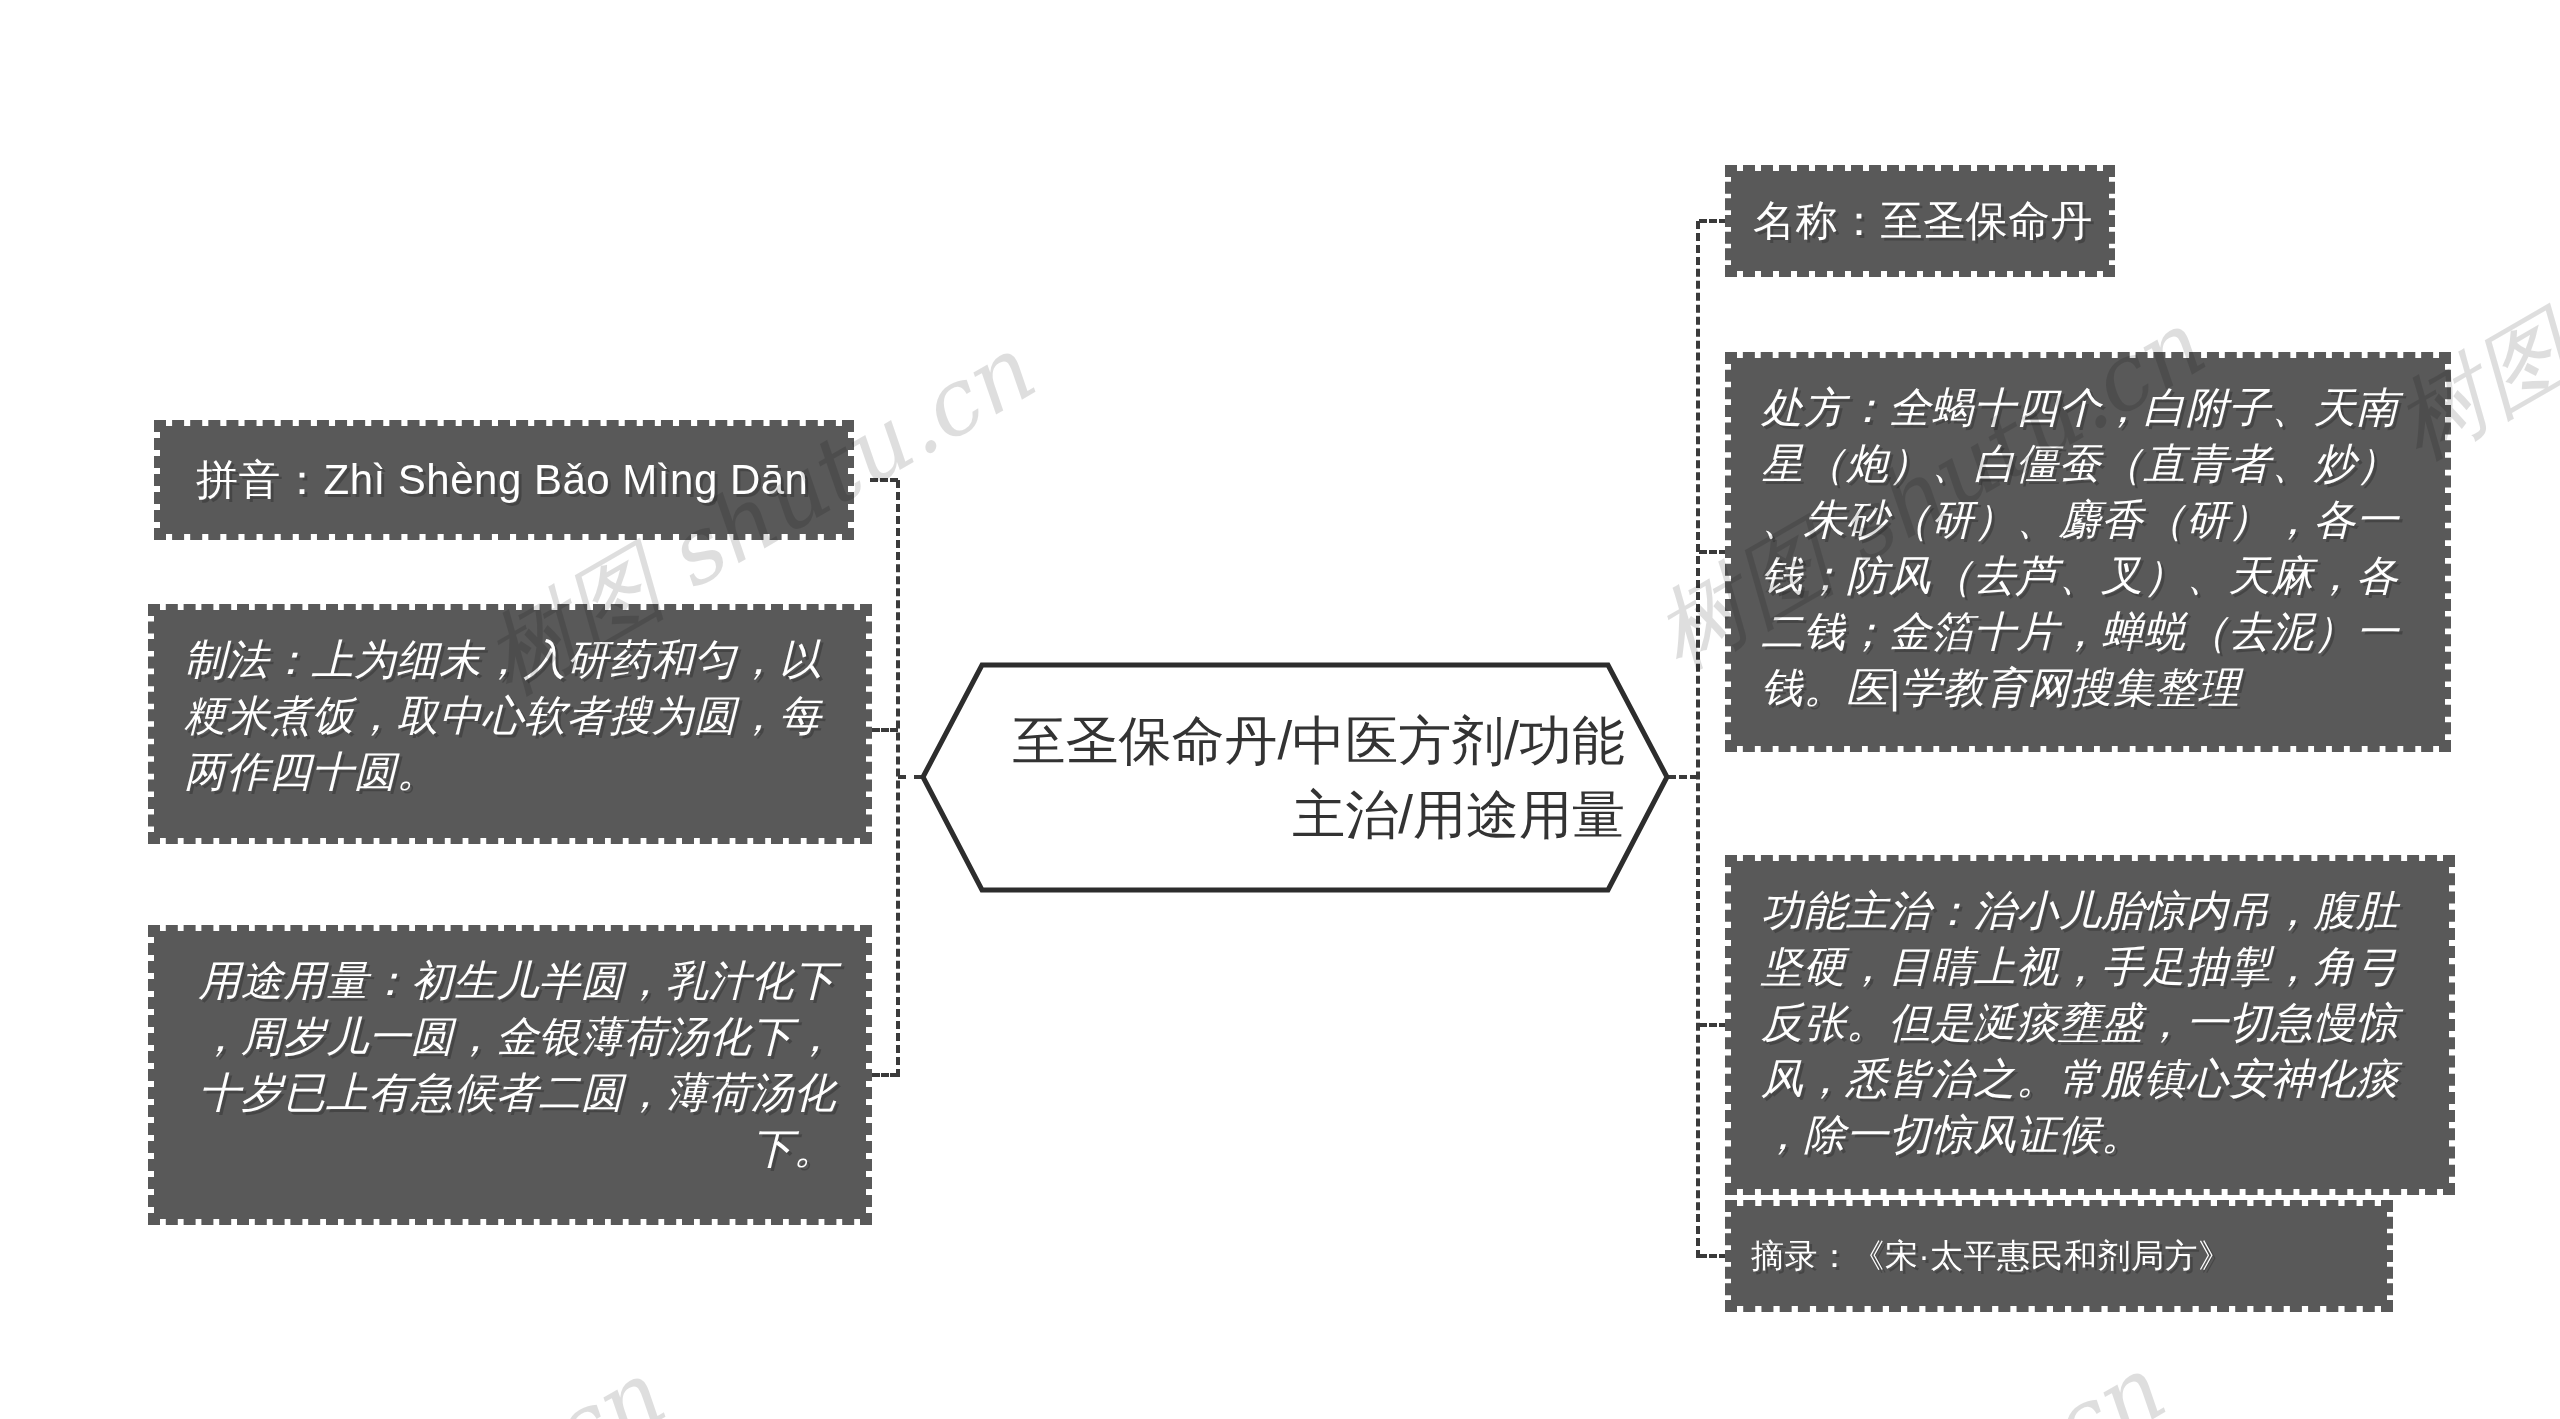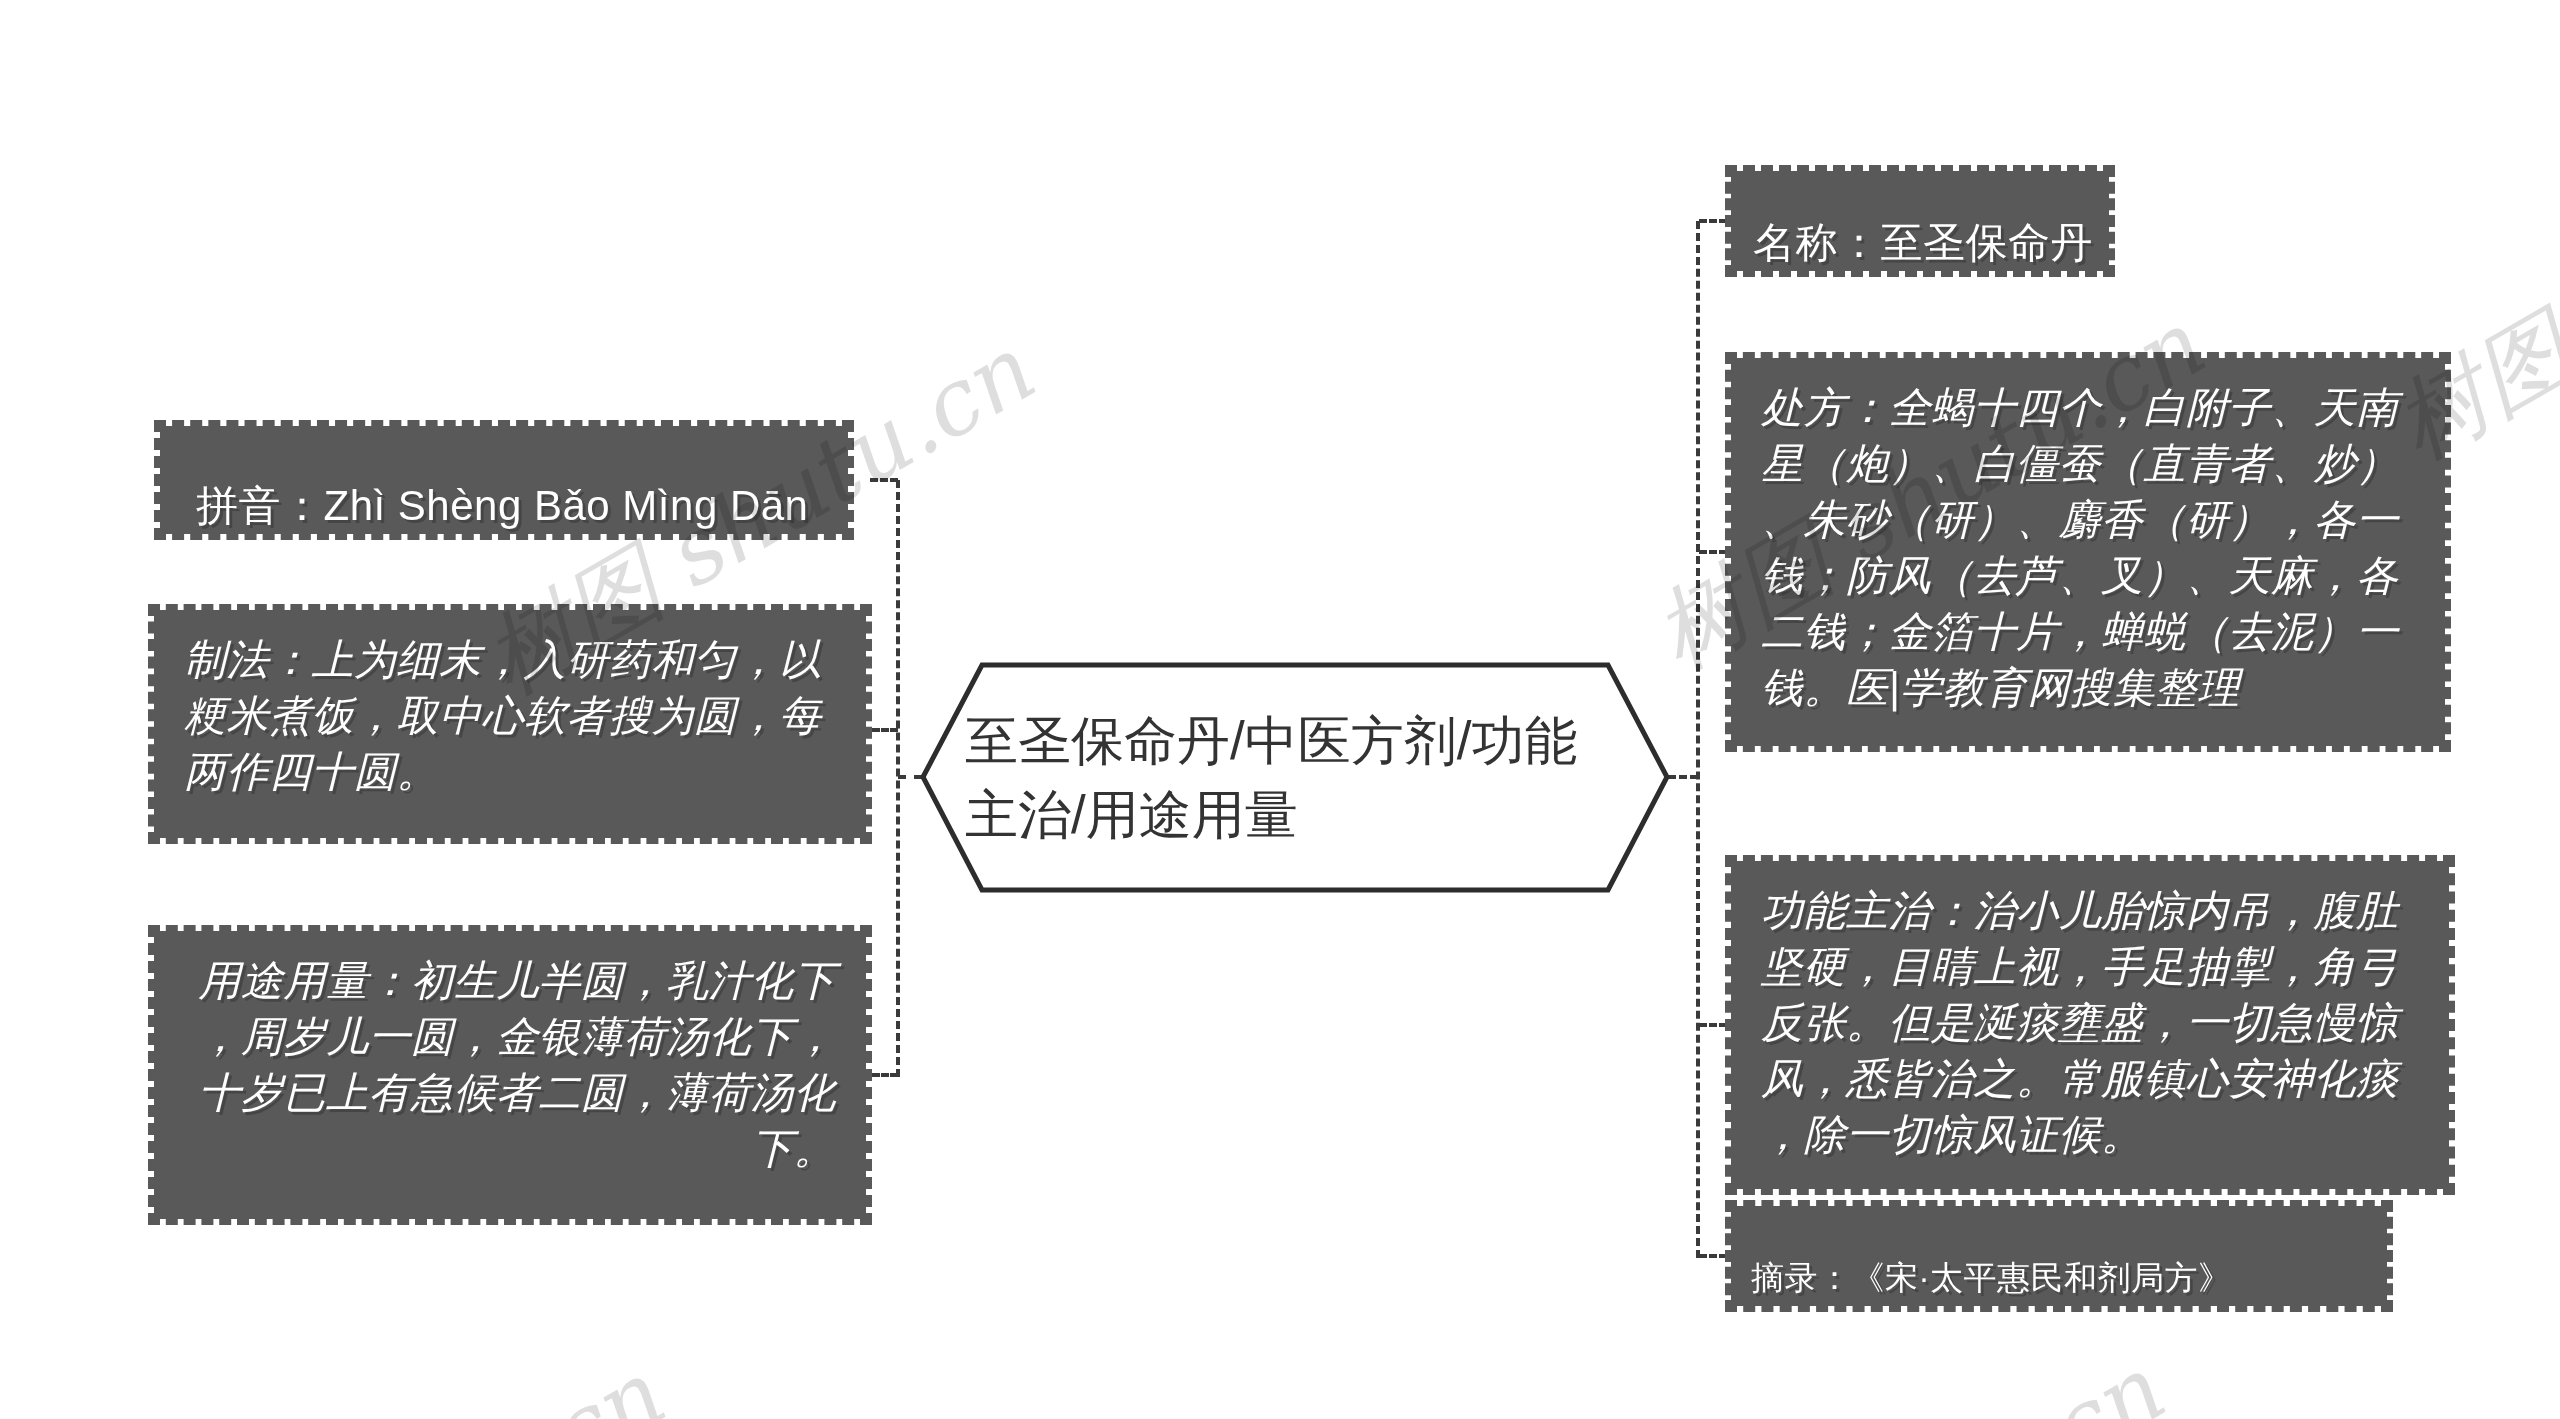--- a/index.html
+++ b/index.html
@@ -23,36 +23,36 @@
     border:6px dashed var(--node-fill,#595959);
     color:var(--node-text,#ffffff);
     font-size:42px;
     line-height:56px;
     letter-spacing:0.5px;
     line-break:anywhere;
     word-break:break-all;
     text-shadow:3px 3px 0 rgba(0,0,0,0.22);
   }
   .node.multi{padding:22px 30px;font-style:italic;}
-  .node.single{display:flex;align-items:flex-end;white-space:nowrap;}
+  .node.single{display:flex;align-items:center;white-space:nowrap;}
   
   .n-pinyin {left:154px;  top:420px;  width:700px; height:120px; padding:0 36px;}
   .n-method {left:148px;  top:604px;  width:724px; height:240px;}
   .n-usage  {left:148px;  top:925px;  width:724px; height:300px;text-align:right;}
   
   .n-name   {left:1725px; top:165px;  width:390px; height:112px; padding:0 22px;}
   .n-presc  {left:1725px; top:352px;  width:726px; height:400px;}
   .n-indic  {left:1725px; top:855px;  width:730px; height:340px;}
   .n-source {left:1725px; top:1200px; width:668px; height:112px; padding:0 20px; font-size:33px;}
   
   .root{position:absolute;left:920px;top:660px;width:750px;height:235px;}
   .root svg{position:absolute;left:0;top:0;}
   .root .root-label{
     position:absolute;left:45px;top:0;width:660px;height:100%;
-    display:flex;align-items:center;justify-content:center;text-align:left;
+    display:flex;align-items:center;justify-content:center;text-align:right;
     color:var(--root-text,#333);font-size:53px;line-height:74px;
     line-break:anywhere;word-break:break-all;
   }
   
   .vline{position:absolute;width:0;border-left:4px dashed var(--connector,#3a3a3a);}
   .hline{position:absolute;height:0;border-top:4px dashed var(--connector,#3a3a3a);}
   .c-left-line {left:896px;  top:480px; height:597px;}
   .c-right-line{left:1696px; top:221px; height:1037px;}
   .s-pinyin{left:870px; top:478px; width:28px;}
   .s-method{left:872px; top:728px; width:26px;}

